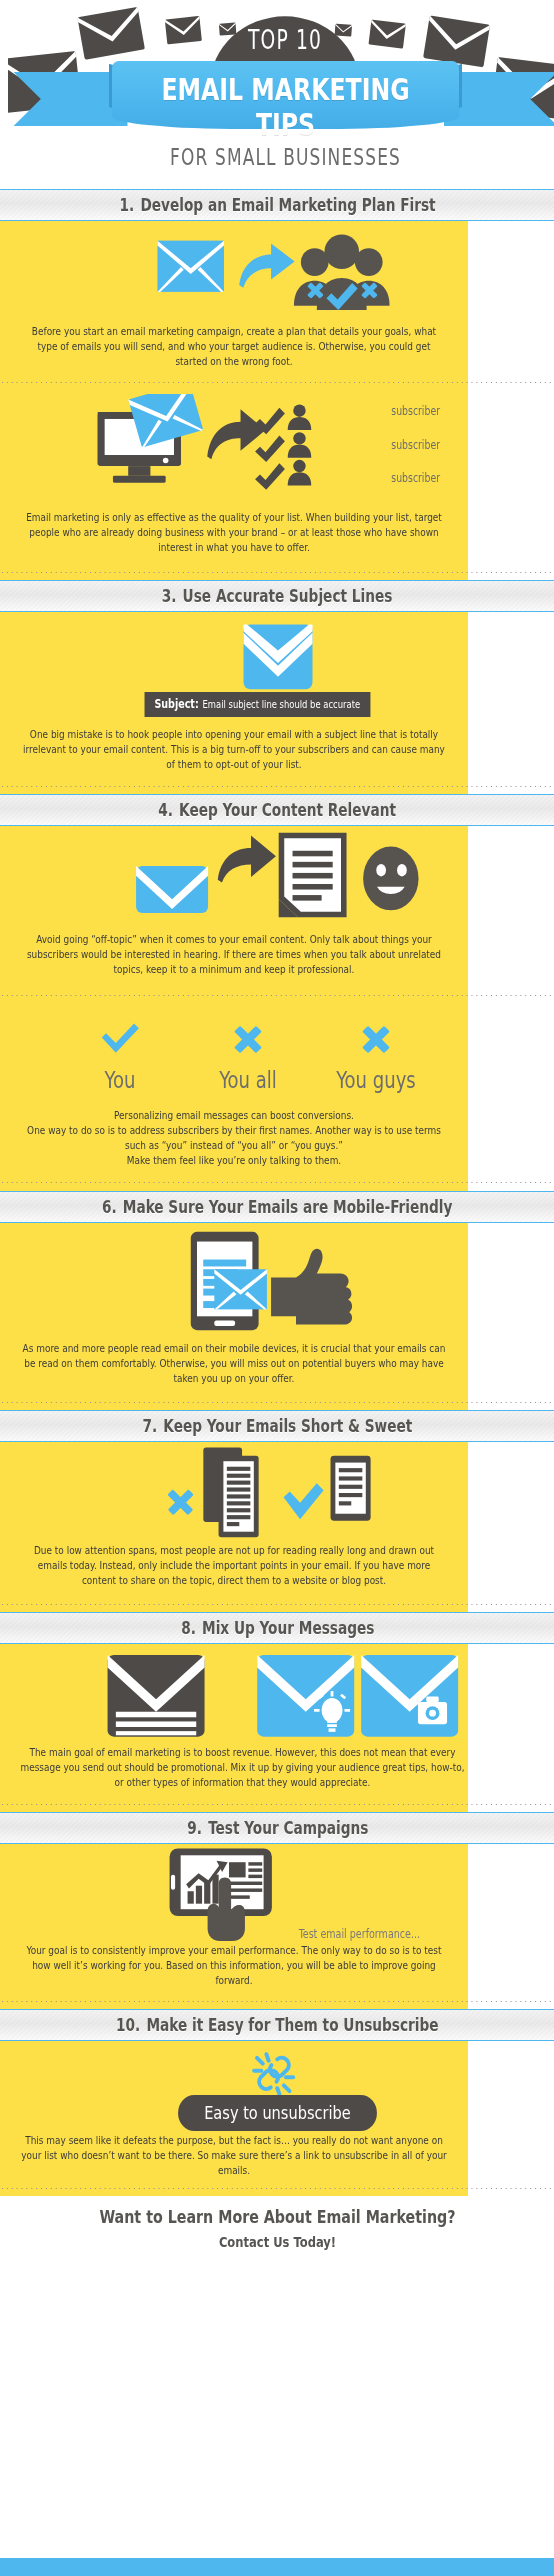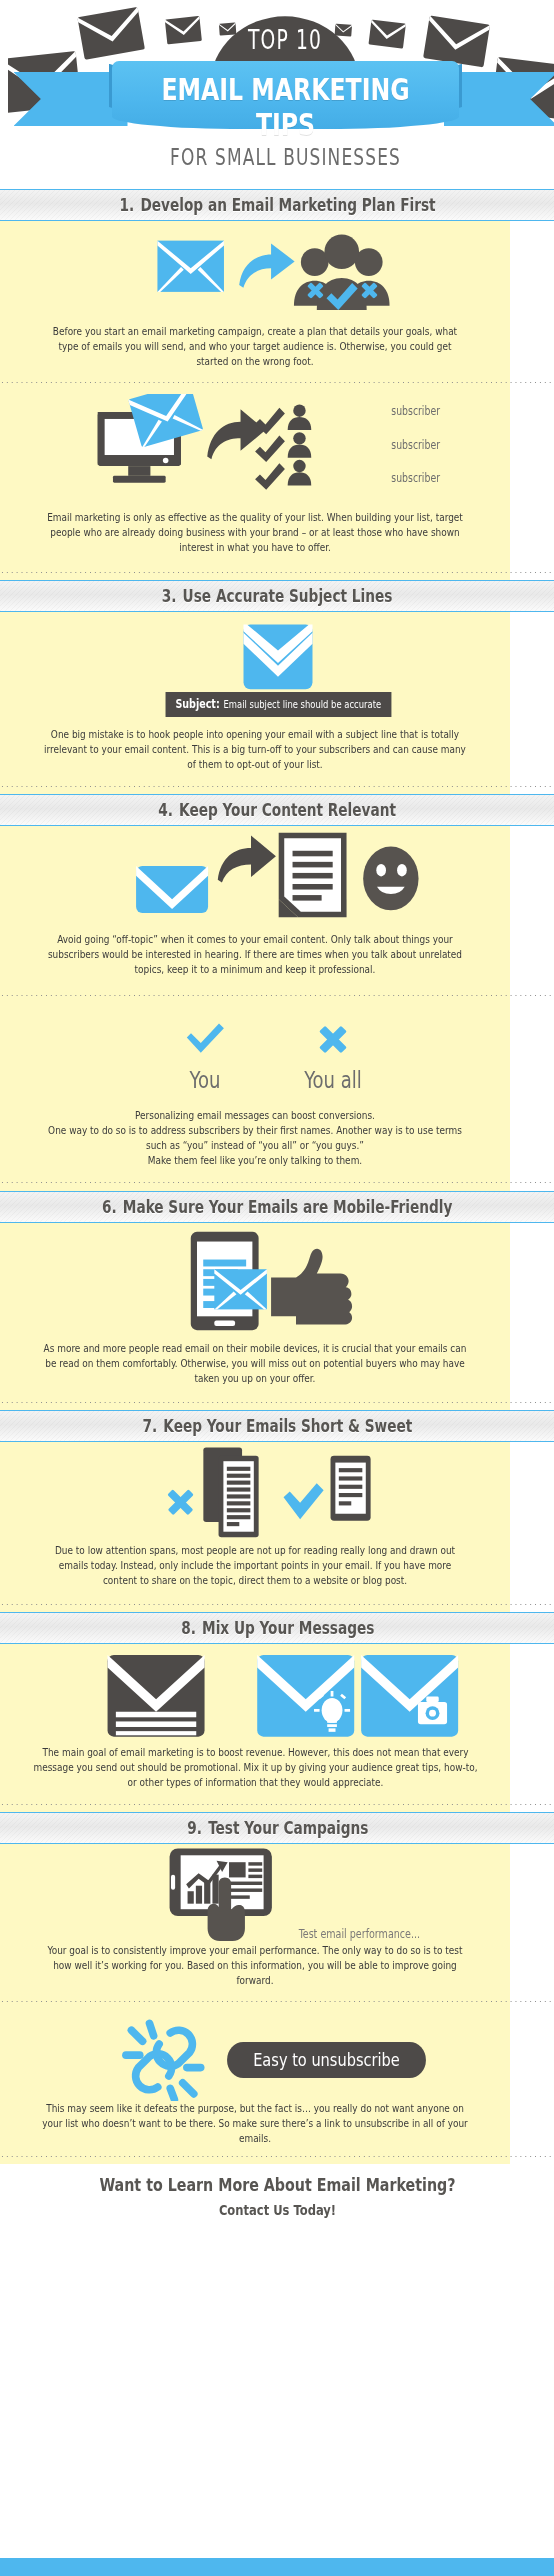--- a/index.html
+++ b/index.html
@@ -101,22 +101,22 @@
     font-weight: 700;
     transform: scaleX(0.88);
     text-shadow: 0 0.7px 0 #ffffff;
     white-space: nowrap;
   }
   .bar-title .num { margin-right: 7px; }
 
   
   .sec {
     position: relative;
-    width: 510px;
-    background: #fef9c3;
+    width: 468px;
+    background: #fde047;
     padding: 0 0 4.2px 0;
   }
   .art {
     position: relative;
     width: 555px;
     display: flex;
     align-items: center;
     justify-content: center;
   }
   .copy {
@@ -464,20 +464,27 @@
         </svg>
         <span class="w">You</span>
       </div>
       <div class="word-col">
         <svg width="42" height="35" viewBox="0 0 60 50">
           <rect x="8" y="19" width="44" height="12" rx="2" fill="#4eb7ee" transform="rotate(45 30 25)"></rect>
           <rect x="8" y="19" width="44" height="12" rx="2" fill="#4eb7ee" transform="rotate(-45 30 25)"></rect>
         </svg>
         <span class="w">You all</span>
       </div>
+      <div class="word-col">
+        <svg width="42" height="35" viewBox="0 0 60 50">
+          <rect x="8" y="19" width="44" height="12" rx="2" fill="#4eb7ee" transform="rotate(45 30 25)"></rect>
+          <rect x="8" y="19" width="44" height="12" rx="2" fill="#4eb7ee" transform="rotate(-45 30 25)"></rect>
+        </svg>
+        <span class="w">You guys</span>
+      </div>
     </div>
     <div class="copy" style="margin-top:14px;white-space:pre-line;">Personalizing email messages can boost conversions.
 One way to do so is to address subscribers by their first names. Another way is to use terms such as “you” instead of “you all” or “you guys.”
 Make them feel like you’re only talking to them.</div>
     <div class="dots" style="margin-top:11px;"></div>
   </div>
 
   <div class="bar">
     <div class="bar-title">
       <span class="num">6.</span><span>Make Sure Your Emails are Mobile-Friendly</span>
@@ -649,22 +656,27 @@
         <g fill="#57534f">
           <path d="M82,44 c6,0 9,4 9,9 v38 c4,-6 9,-8 13,-7 c5,1 7,5 7,10 v24 c0,10 -6,18 -18,18 h-18 c-12,0 -18,-8 -18,-18 v-26 c0,-6 4,-10 9,-10 c3,0 6,2 7,5 v-34 c0,-5 3,-9 9,-9 z"></path>
         </g>
       </svg>
       <div class="note-text" style="margin-left:12.5px;margin-top:23.6px;">Test email performance...</div>
     </div>
     <div class="copy" style="margin-top:1.4px;">Your goal is to consistently improve your email performance. The only way to do so is to test how well it’s working for you. Based on this information, you will be able to improve going forward.</div>
     <div class="dots" style="margin-top:9.7px;"></div>
   </div>
 
-  <div class="sec">
-    <div class="art" style="height:90px;padding-top:11px;">
+  <div class="bar">
+    <div class="bar-title">
+      <span class="num">10.</span><span>Make it Easy for Them to Unsubscribe</span>
+    </div>
+  </div>
+  <div class="sec">
+    <div class="art" style="height:90px;padding-top:11px;flex-direction:column;">
       <svg width="90" height="82" viewBox="0 0 130 118" style="margin-right:7px;">
         <g fill="none" stroke="#4eb7ee" stroke-width="11" stroke-linecap="round">
           <path d="M74,20 a20,20 0 0 1 28,28 l-16,16 a20,20 0 0 1 -28,-28"></path>
           <path d="M56,98 a20,20 0 0 1 -28,-28 l16,-16 a20,20 0 0 1 28,28"></path>
           <path d="M18,16 L34,32"></path>
           <path d="M10,52 L30,52"></path>
           <path d="M44,6 L50,24"></path>
           <path d="M98,70 L118,70"></path>
           <path d="M92,92 L108,108"></path>
           <path d="M74,100 L80,116"></path>

